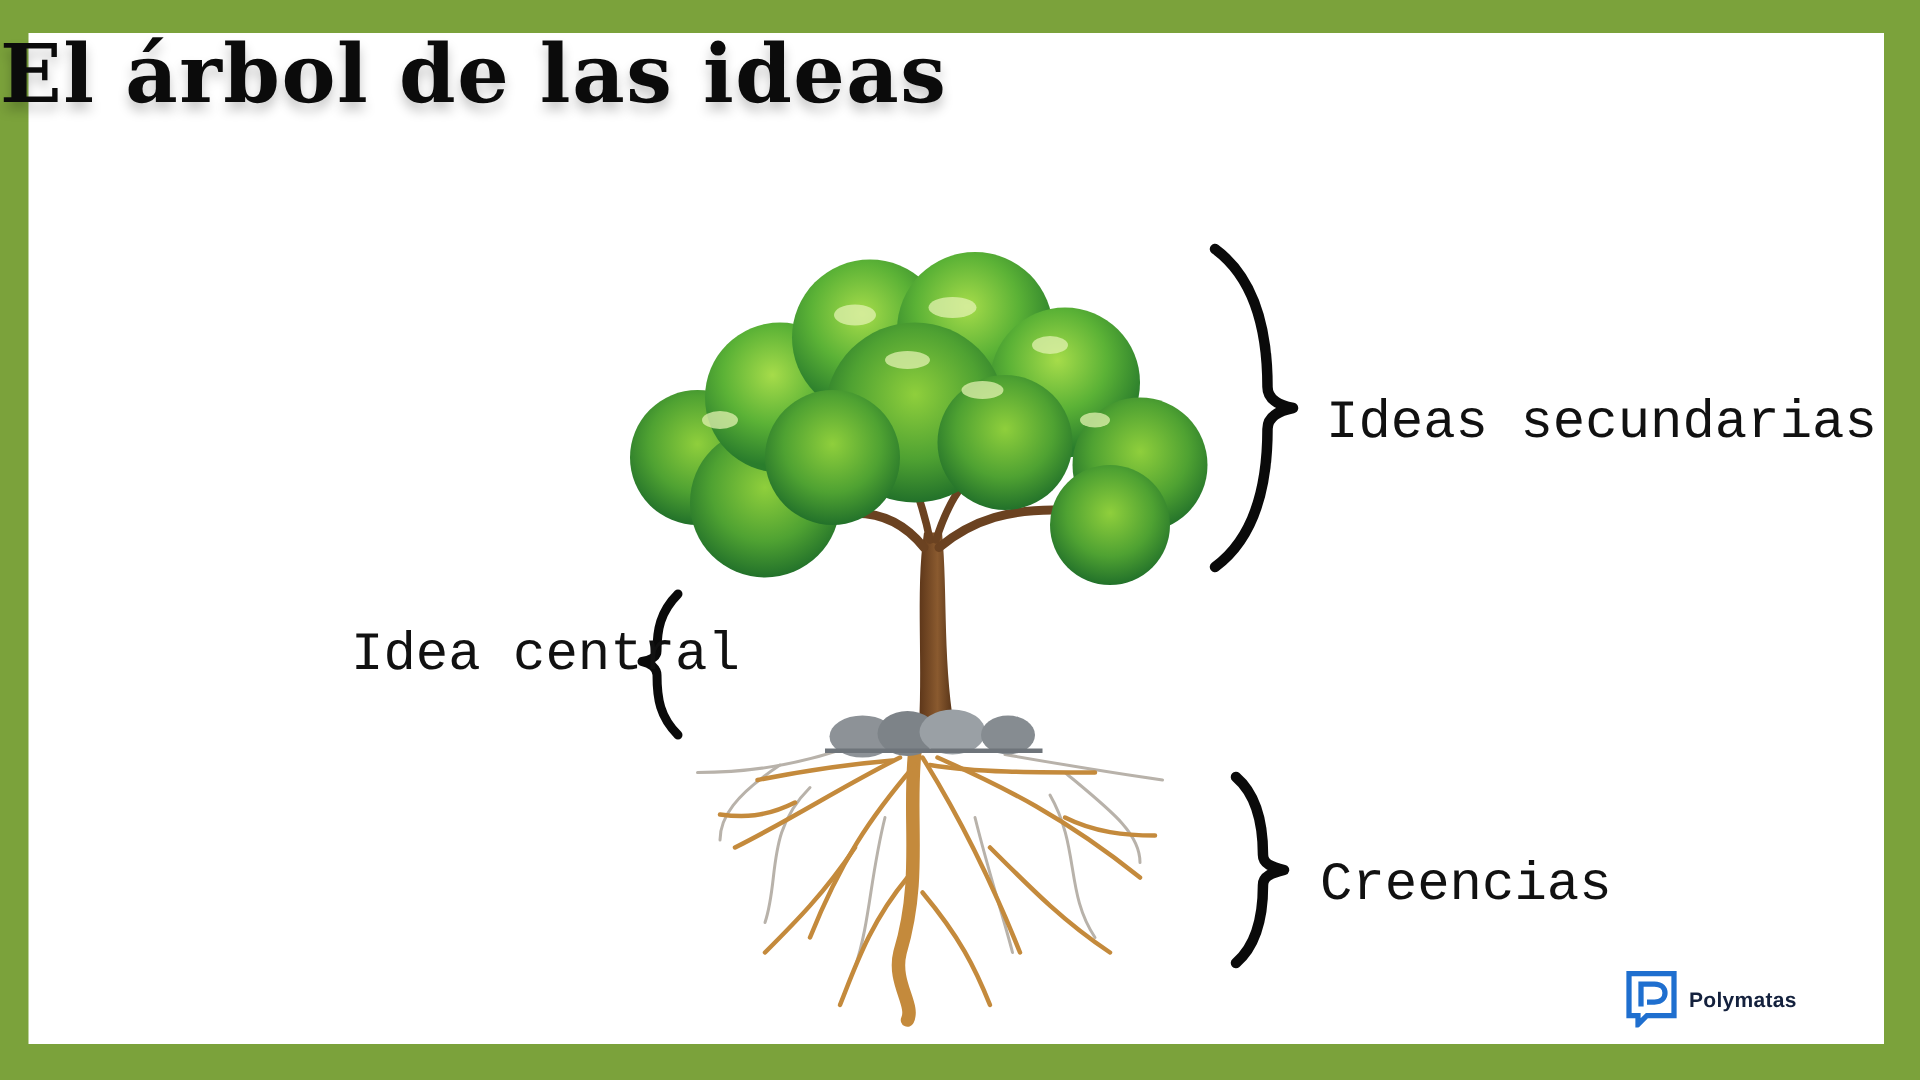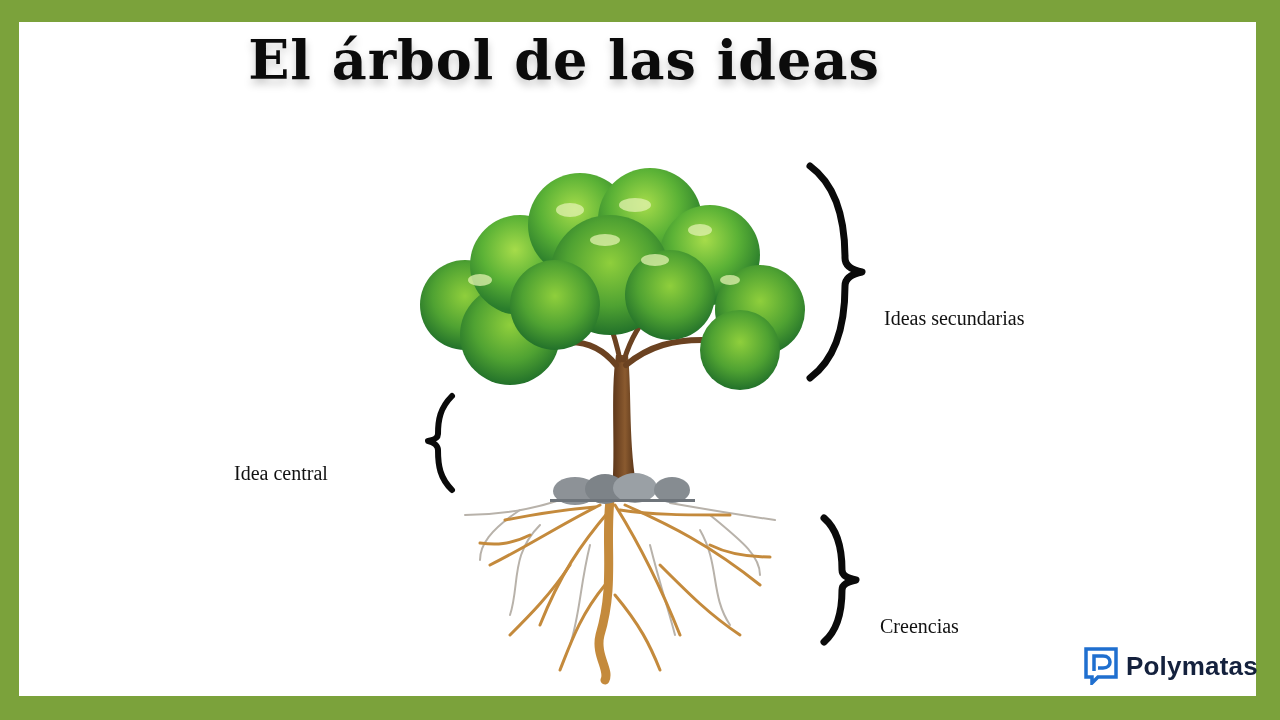--- a/index.html
+++ b/index.html
@@ -7,47 +7,45 @@
     width: 1280px; height: 720px; overflow: hidden;
     background: #7ba23b;
     position: relative;
     font-family: "DejaVu Sans", sans-serif;
   }
   .frame {
     position: absolute; left: 19px; top: 22px; width: 1237px; height: 674px;
     background: #ffffff;
   }
   .title {
-    position: absolute; left: 0; width: 1128px; top: 24px;
-    text-align: center;
+    position: absolute; left: 0; width: 1128px; top: 13px;
     font-family: "DejaVu Serif", serif;
     font-weight: bold;
     font-size: 54px;
     letter-spacing: 1px;
     color: #0b0b0b;
     text-shadow: 0 5px 8px rgba(0,0,0,0.22);
     margin: 0;
     line-height: 72px;
   }
   .label {
     position: absolute;
-    font-family: Liberation Serif, serif;
-    font-size: 20px;
+    font-family: Liberation Mono, monospace;
+    font-size: 36px;
     color: #111;
     white-space: nowrap;
     line-height: 34px;
-    margin-top: 36px;
   }
   .brace { position: absolute; }
   .tree { position: absolute; left: 410px; top: 165px; }
   .logo {
     position: absolute; left: 1084px; top: 647px; display: flex; align-items: center; gap: 8px;
   }
   .logo-text {
-    font-family: "Liberation Sans", sans-serif; font-weight: bold; font-size: 26px; color: #14213d;
+    font-family: "Liberation Sans", sans-serif; font-weight: bold; font-size: 14px; color: #14213d;
     letter-spacing: 0.2px;
   }
 </style>
 </head>
 <body>
 
 <div class="frame"></div>
 
 <h1 class="title">El árbol de las ideas</h1>
 

